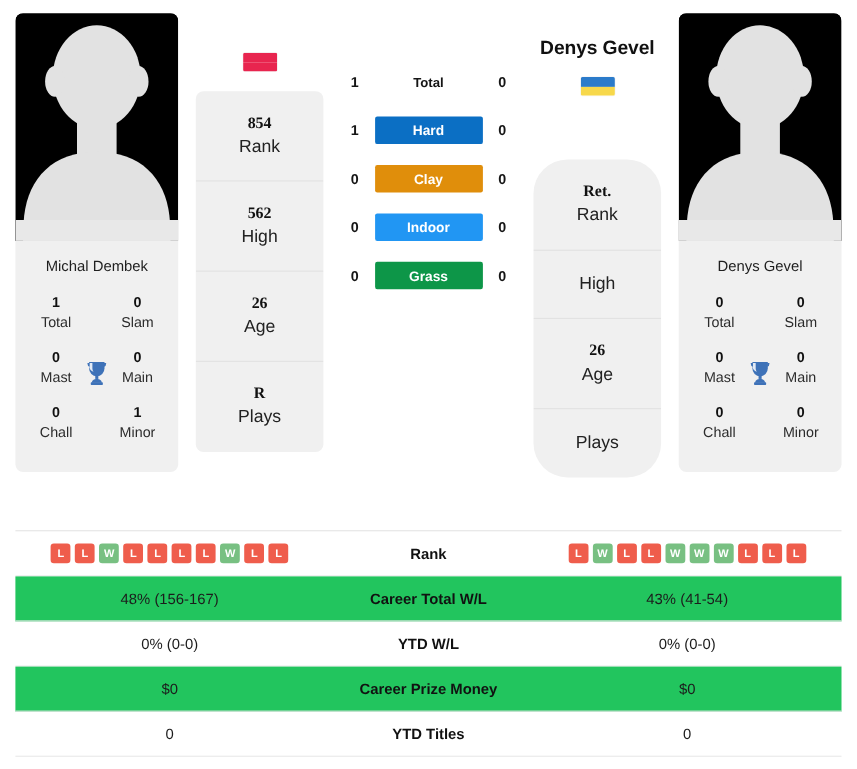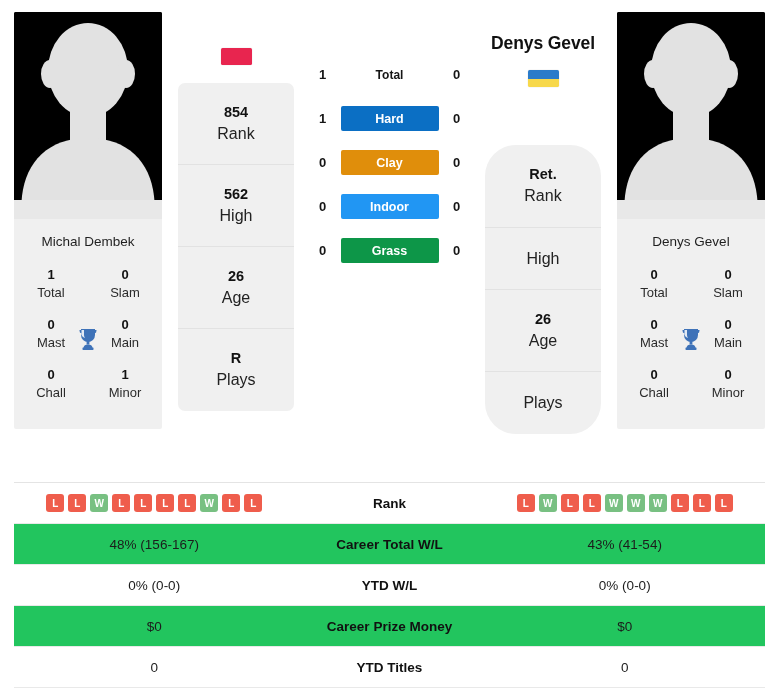--- a/index.html
+++ b/index.html
@@ -19,21 +19,21 @@
     align-items: flex-start;
     padding: 12px 14px 0 14px;
     height: 476px;
   }
 
   
   .player-card {
     width: 148px;
     flex: 0 0 148px;
     background: #f0f0f0;
-    border-radius: 2px;
+    border-radius: 7px;
     overflow: hidden;
   }
   .avatar {
     width: 100%;
     height: 207px;
     background: #000000;
     position: relative;
     overflow: hidden;
   }
   .avatar svg { display: block; width: 100%; height: 100%; }
@@ -101,21 +101,21 @@
     overflow: hidden;
   }
   .attr-card.offset-right { margin-top: 58px; border-radius: 31px; }
   .attr-item {
     padding: 20px 4px 20px 4px;
     text-align: center;
     border-bottom: 1px solid #e2e2e2;
     line-height: 1.35;
   }
   .attr-item:last-child { border-bottom: none; }
-  .attr-val { font-size: 14.5px; font-weight: bold; color: #111; display: block; min-height: 0; }
+  .attr-val { font-size: 14.5px; font-weight: bold; color: #111; display: block; min-height: 0; font-family: Liberation Serif, serif; }
   .attr-val:empty { display: none; }
   .attr-lbl { font-size: 16px; color: #222; display: block; }
 
   
   .center-col {
     flex: 1 1 auto;
     padding-top: 50px;
     display: flex;
     flex-direction: column;
     gap: 19px;

